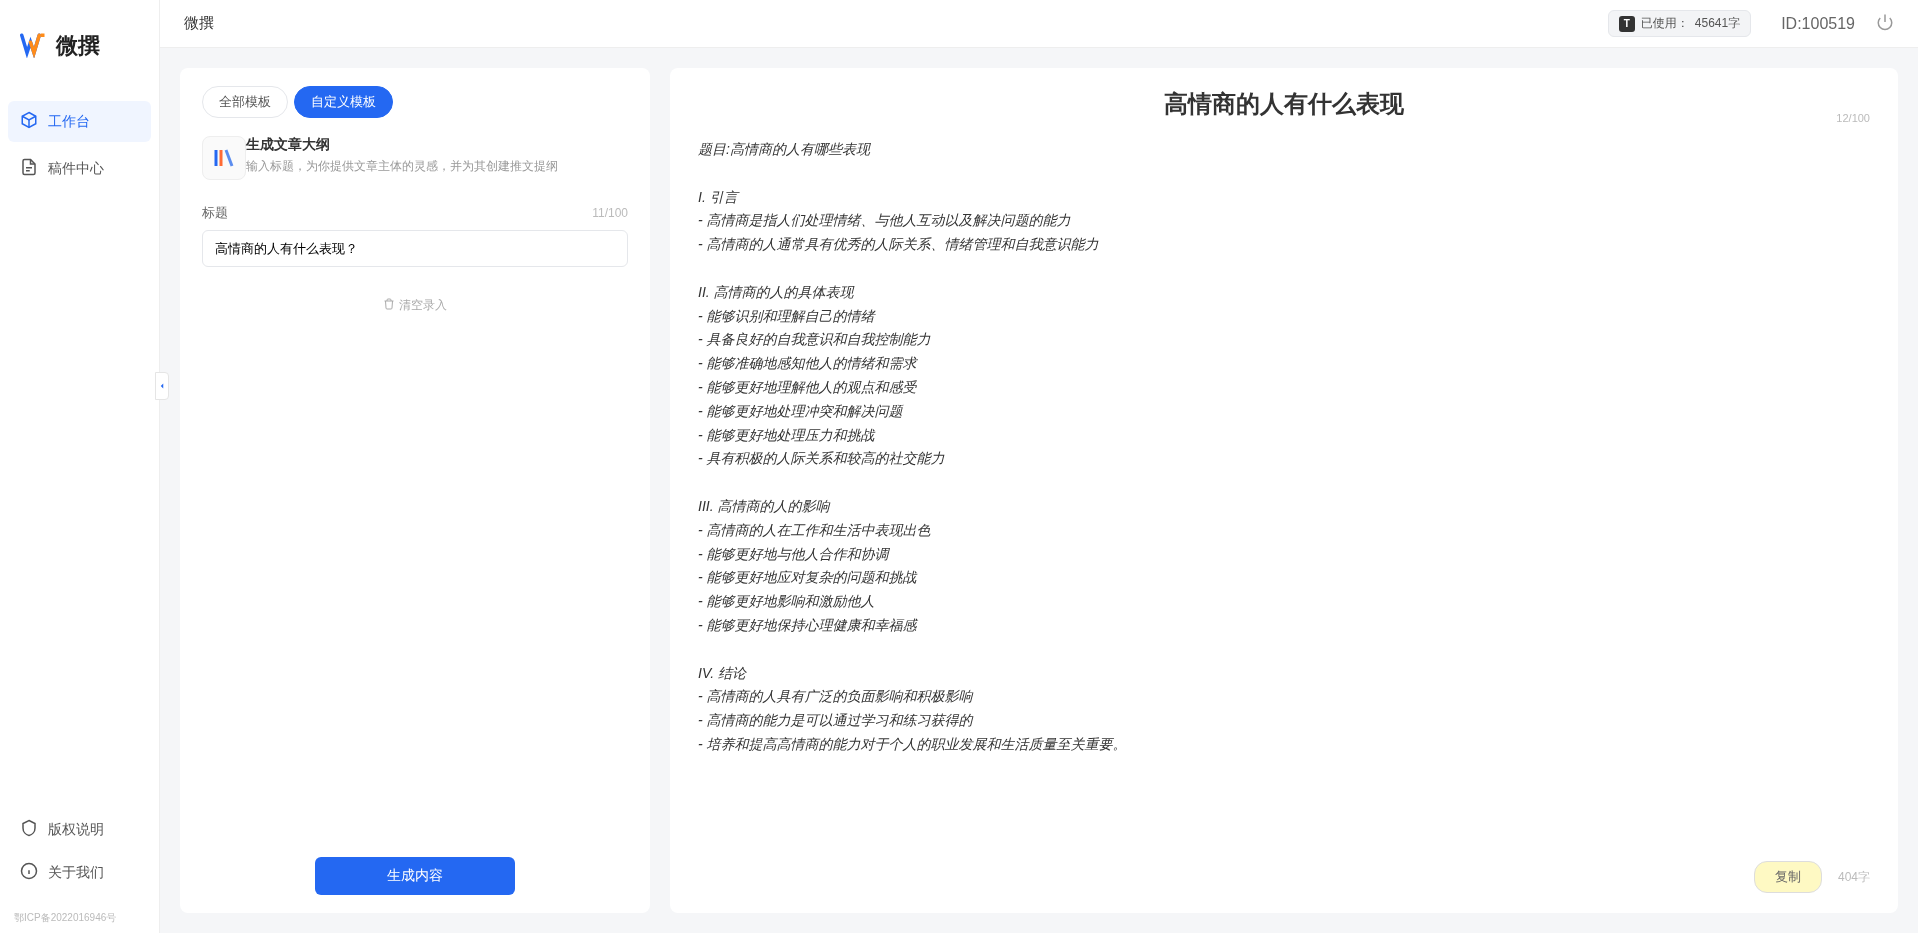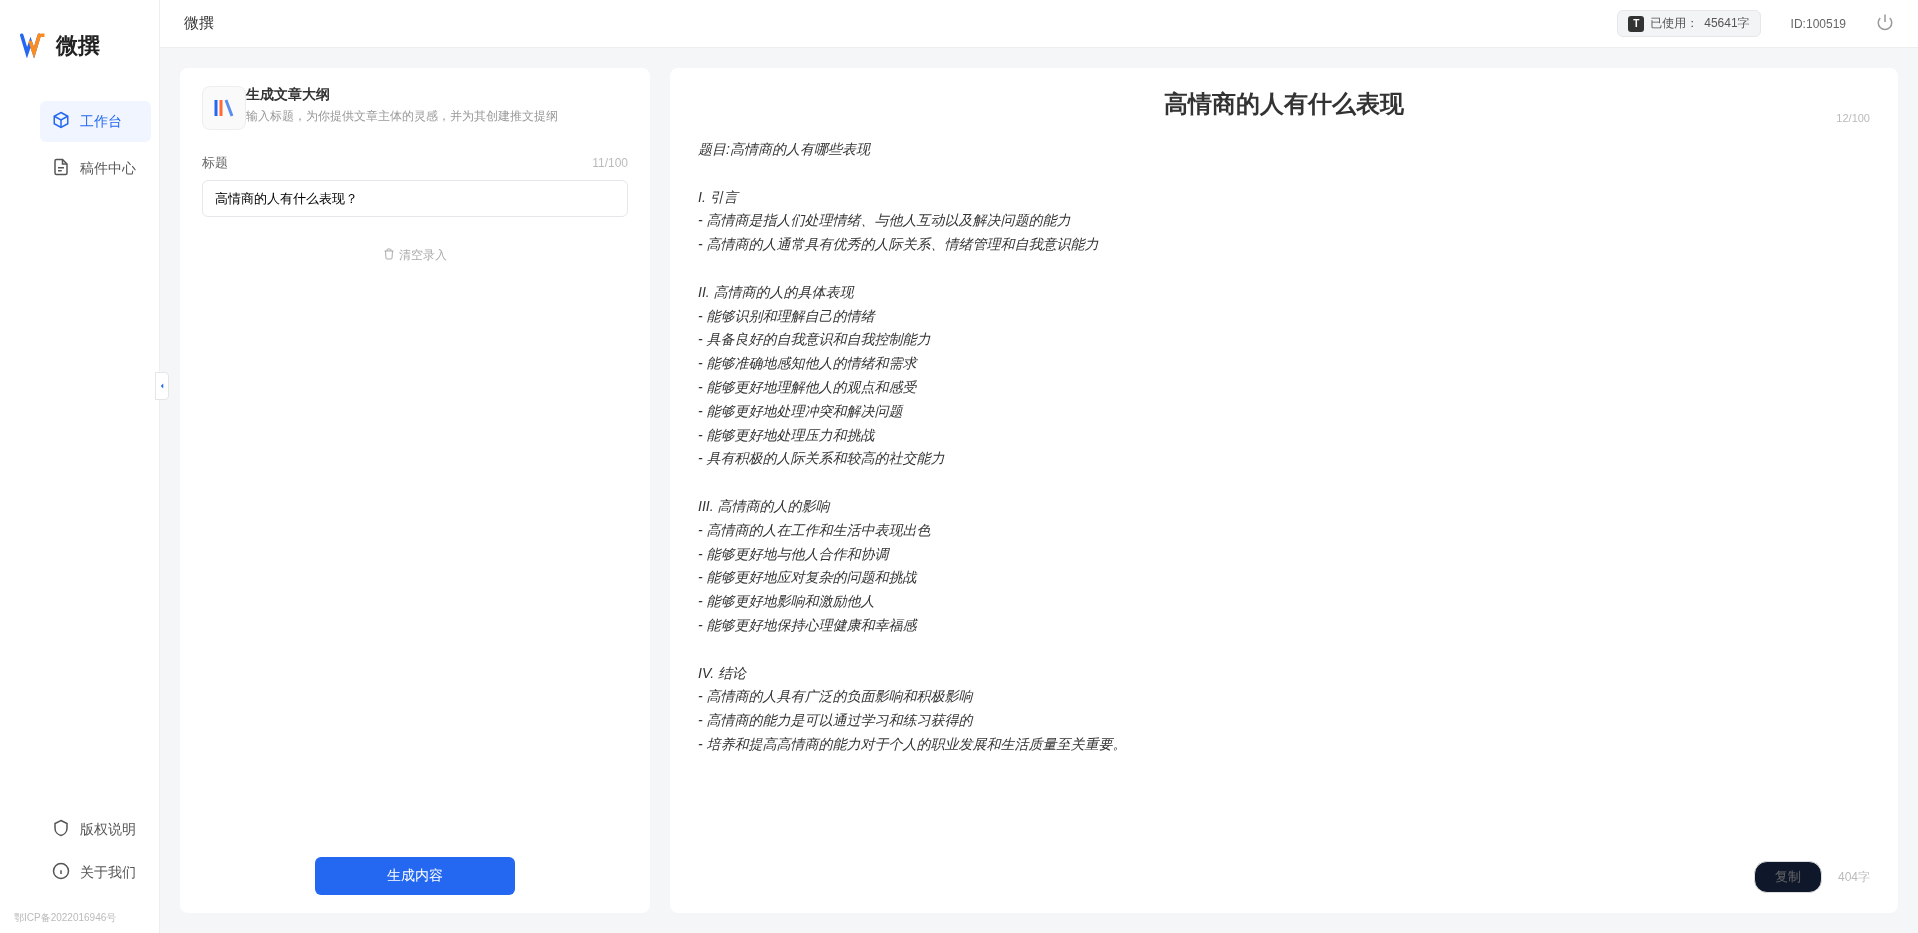--- a/index.html
+++ b/index.html
@@ -6,37 +6,37 @@
 body { font-family: -apple-system, BlinkMacSystemFont, "Segoe UI", "PingFang SC", "Microsoft YaHei", sans-serif; background: #f5f6f8; color: #333; font-size: 14px; }
 
 .app { display: flex; height: 100vh; }
 
 
 .sidebar { width: 160px; background: #fff; display: flex; flex-direction: column; border-right: 1px solid #eee; position: relative; }
 .logo-area { padding: 30px 20px 40px; display: flex; align-items: center; gap: 8px; }
 .logo-icon { width: 28px; height: 28px; }
 .logo-text { font-size: 22px; font-weight: 700; color: #222; }
 .nav { flex: 1; padding: 0 8px; }
-.nav-item { display: flex; align-items: center; gap: 10px; padding: 10px 12px; border-radius: 6px; cursor: pointer; color: #555; margin-bottom: 6px; margin-left: 32px; }
+.nav-item { display: flex; align-items: center; gap: 10px; padding: 10px 12px; border-radius: 6px; cursor: pointer; color: #555; margin-bottom: 6px; }
 .nav-item.active { color: #2468f2; background: #f0f5ff; }
 .nav-item svg { width: 18px; height: 18px; }
 .nav-bottom { padding: 0 8px 16px; }
 .nav-bottom .nav-item { margin-bottom: 2px; }
 .footer-note { font-size: 10px; color: #bbb; padding: 0 14px 8px; }
 .collapse-handle { position: absolute; right: -10px; top: 372px; width: 14px; height: 28px; background: #fff; border: 1px solid #e5e5e5; border-radius: 0 4px 4px 0; display: flex; align-items: center; justify-content: center; cursor: pointer; }
 .collapse-handle svg { width: 10px; height: 10px; }
 
 
 .main { flex: 1; display: flex; flex-direction: column; }
 .topbar { height: 48px; background: #fff; display: flex; align-items: center; padding: 0 24px; border-bottom: 1px solid #eee; }
 .topbar-title { font-size: 15px; font-weight: 500; }
 .topbar-spacer { flex: 1; }
 .usage-badge { display: flex; align-items: center; gap: 6px; background: #f3f4f6; border: 1px solid #e5e7eb; border-radius: 6px; padding: 4px 10px; font-size: 12px; color: #555; margin-right: 30px; }
 .usage-badge-icon { width: 16px; height: 16px; background: #333; color: #fff; border-radius: 3px; display: flex; align-items: center; justify-content: center; font-size: 10px; font-weight: bold; }
-.user-id { font-size: 12px; color: #666; margin-right: 30px; }
+.user-id { font-size: 16px; color: #666; margin-right: 21px; }
 .power-icon { width: 18px; height: 18px; color: #999; cursor: pointer; }
 
 .content { flex: 1; display: flex; gap: 20px; padding: 20px; overflow: hidden; }
 
 
 .panel { background: #fff; border-radius: 8px; display: flex; flex-direction: column; }
 .panel-left { width: 470px; padding: 18px 22px; }
 .tabs { display: flex; gap: 6px; margin-bottom: 18px; }
 .tab { padding: 6px 16px; border-radius: 16px; font-size: 13px; cursor: pointer; border: 1px solid #e5e7eb; background: #fff; color: #555; }
 .tab.active { background: #2468f2; color: #fff; border-color: #2468f2; }
@@ -59,21 +59,21 @@
 .panel-left-footer { margin-top: auto; padding-top: 16px; }
 .gen-btn { width: 200px; margin: 0 auto; display: block; background: #2468f2; color: #fff; border: none; padding: 10px 0; border-radius: 6px; font-size: 14px; cursor: pointer; }
 
 
 .panel-right { flex: 1; padding: 20px 28px; display: flex; flex-direction: column; position: relative; justify-content: space-between; }
 .doc-title-row { position: relative; margin-bottom: 18px; }
 .doc-title { text-align: center; font-size: 24px; font-weight: 600; font-family: serif; }
 .doc-title-count { position: absolute; right: 0; bottom: -4px; font-size: 11px; color: #bbb; }
 .doc-body { flex: 1; font-size: 14px; line-height: 1.7; color: #333; white-space: pre-wrap; overflow-y: auto; font-style: italic; }
 .panel-right-footer { display: flex; justify-content: flex-end; align-items: center; gap: 16px; padding-top: 12px; }
-.copy-btn { padding: 6px 20px; border: 1px solid #ddd; background: #0f172a; border-radius: 13px; font-size: 13px; color: #666; cursor: pointer; }
+.copy-btn { padding: 6px 20px; border: 1px solid #ddd; background: #fef9c3; border-radius: 13px; font-size: 13px; color: #666; cursor: pointer; }
 .word-count { font-size: 12px; color: #bbb; }
 </style>
 </head>
 <body>
 
 <div class="app">
   <aside class="sidebar">
     <div class="logo-area">
       <span>
         <svg class="logo-icon" viewBox="0 0 32 32">
@@ -141,20 +141,24 @@
         <span>ID:</span><span>100519</span>
       </div>
       <span><svg class="power-icon" viewBox="0 0 24 24" fill="none" stroke="currentColor" stroke-width="2">
             <path d="M18.36 6.64 a9 9 0 1 1-12.73 0 M12 2 v10"></path>
           </svg></span>
     </header>
 
     <div class="content">
 
       <section class="panel panel-left">
+        <div class="tabs">
+          <div class="tab">全部模板</div>
+          <div class="tab active">自定义模板</div>
+        </div>
 
         <div class="template-card">
           <div class="template-icon">
             <svg viewBox="0 0 24 24">
                 <path d="M4 4 L4 20" stroke="#2468f2" stroke-width="3"></path>
                 <path d="M9 4 L9 20" stroke="#ff6b35" stroke-width="3"></path>
                 <path d="M14 4 L20 20" stroke="#5b8def" stroke-width="3"></path>
               </svg>
           </div>
           <div class="template-info">

